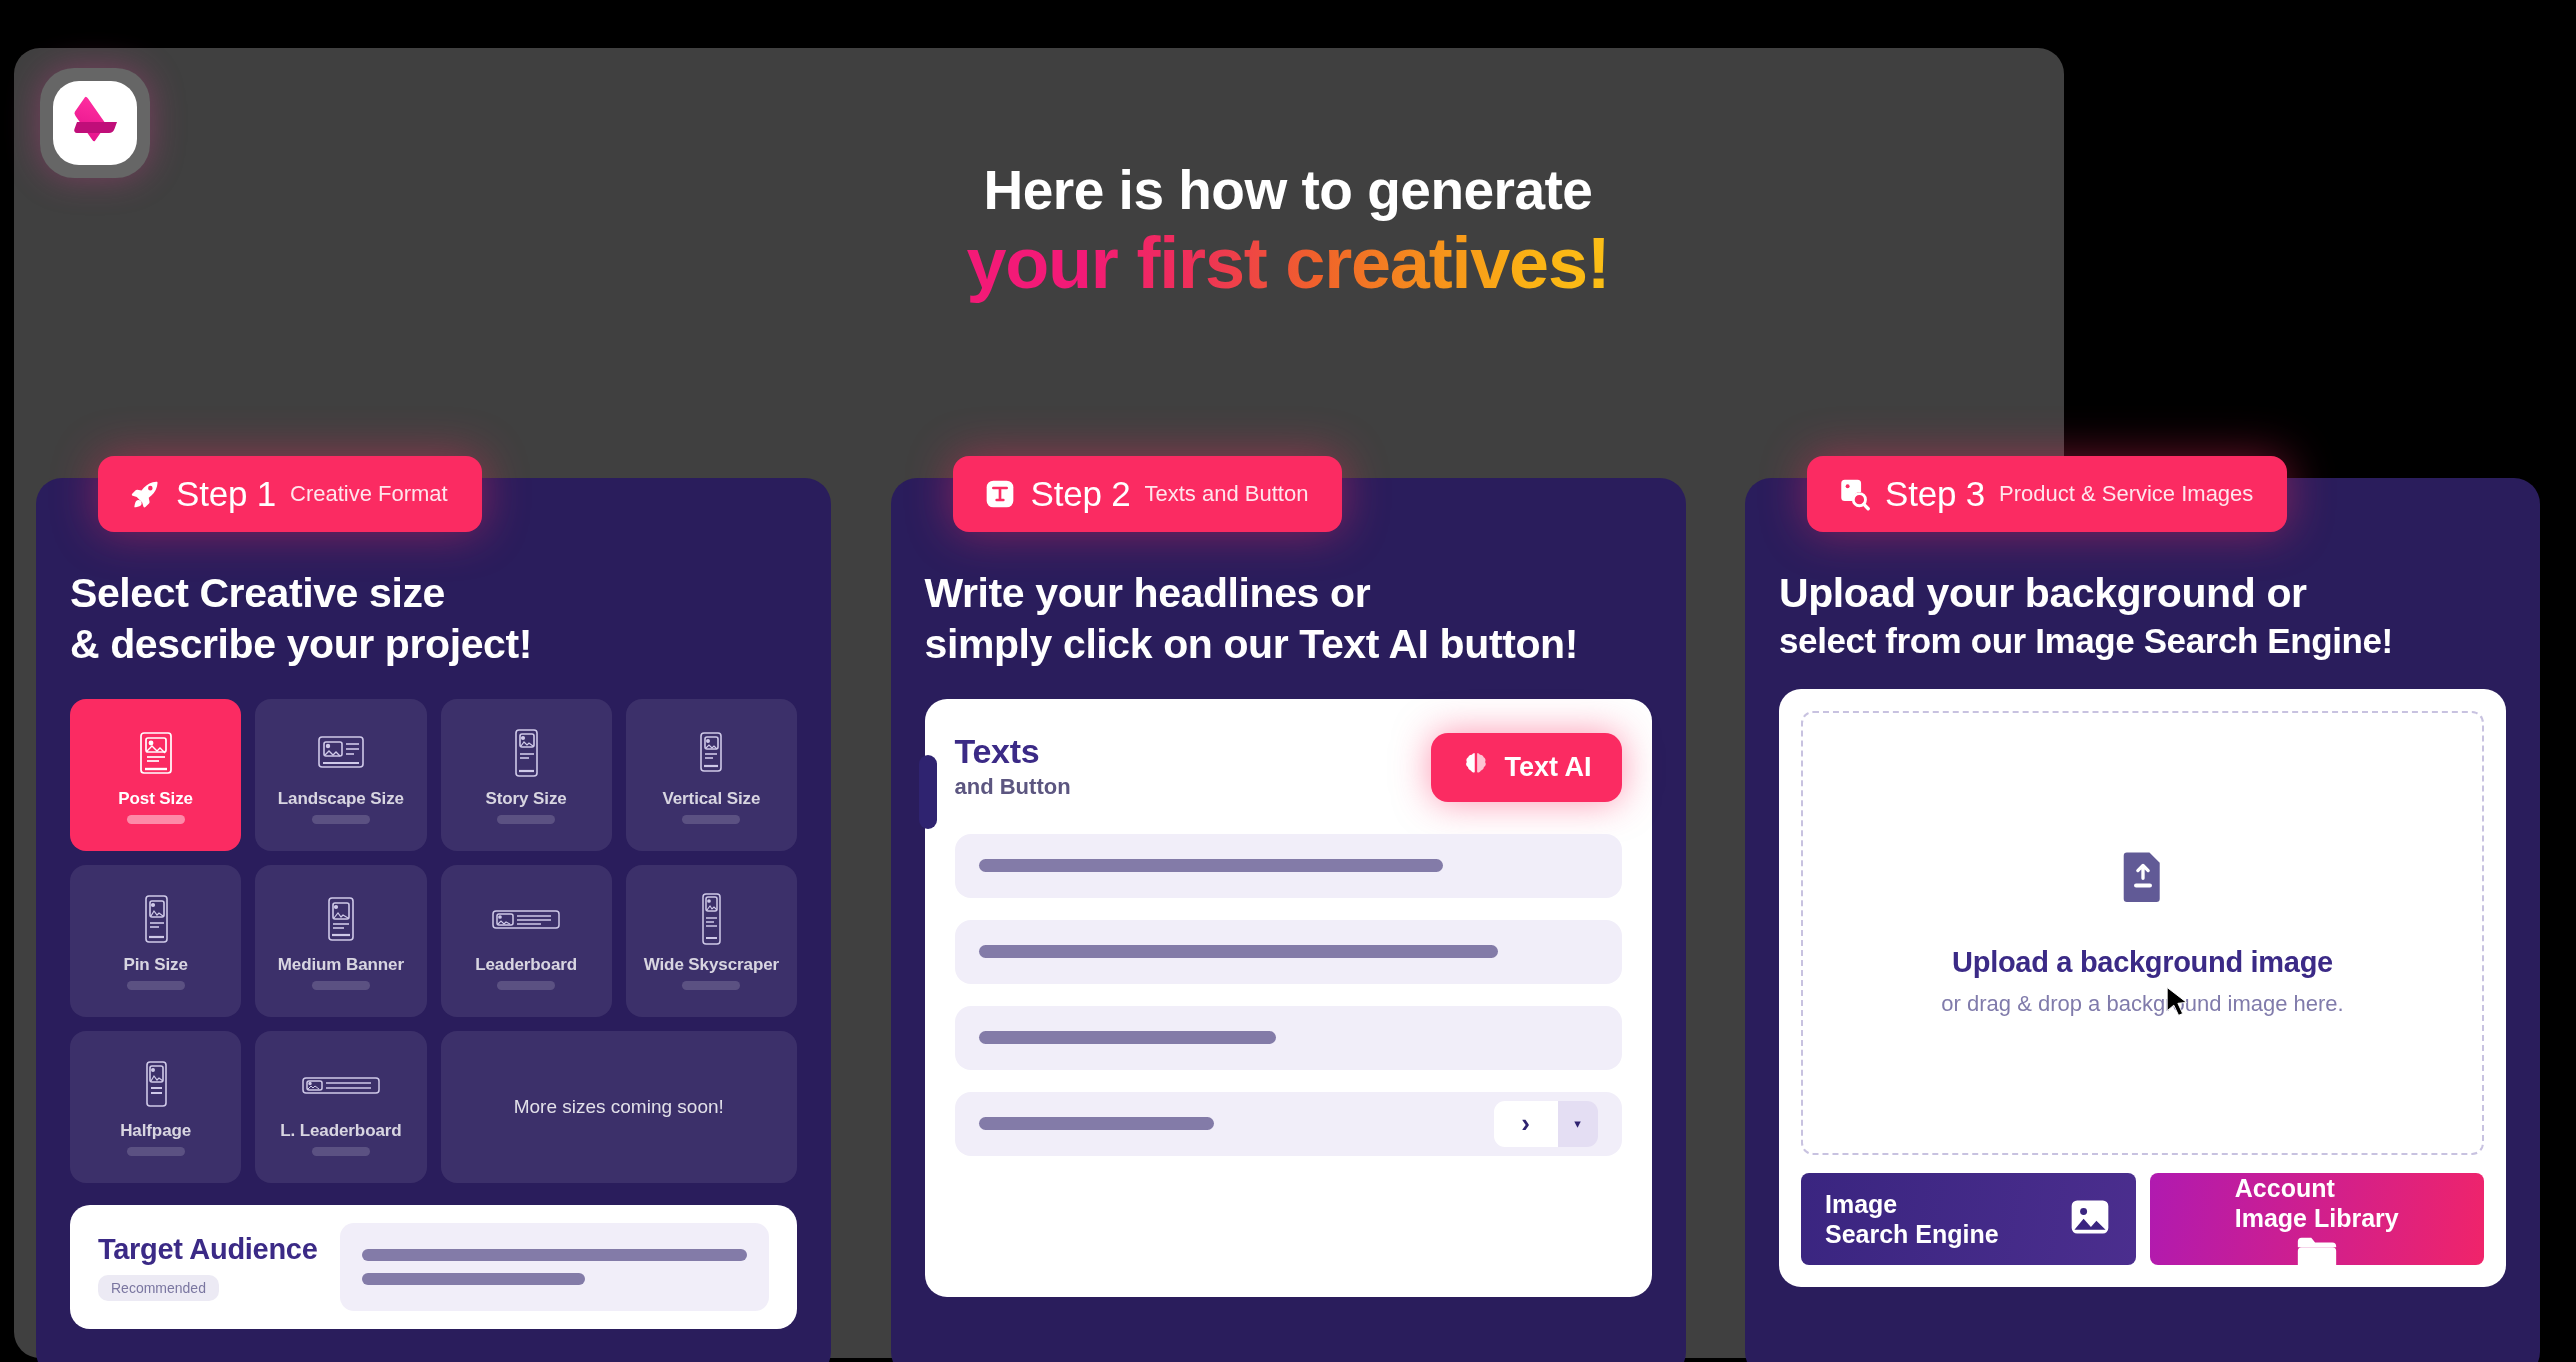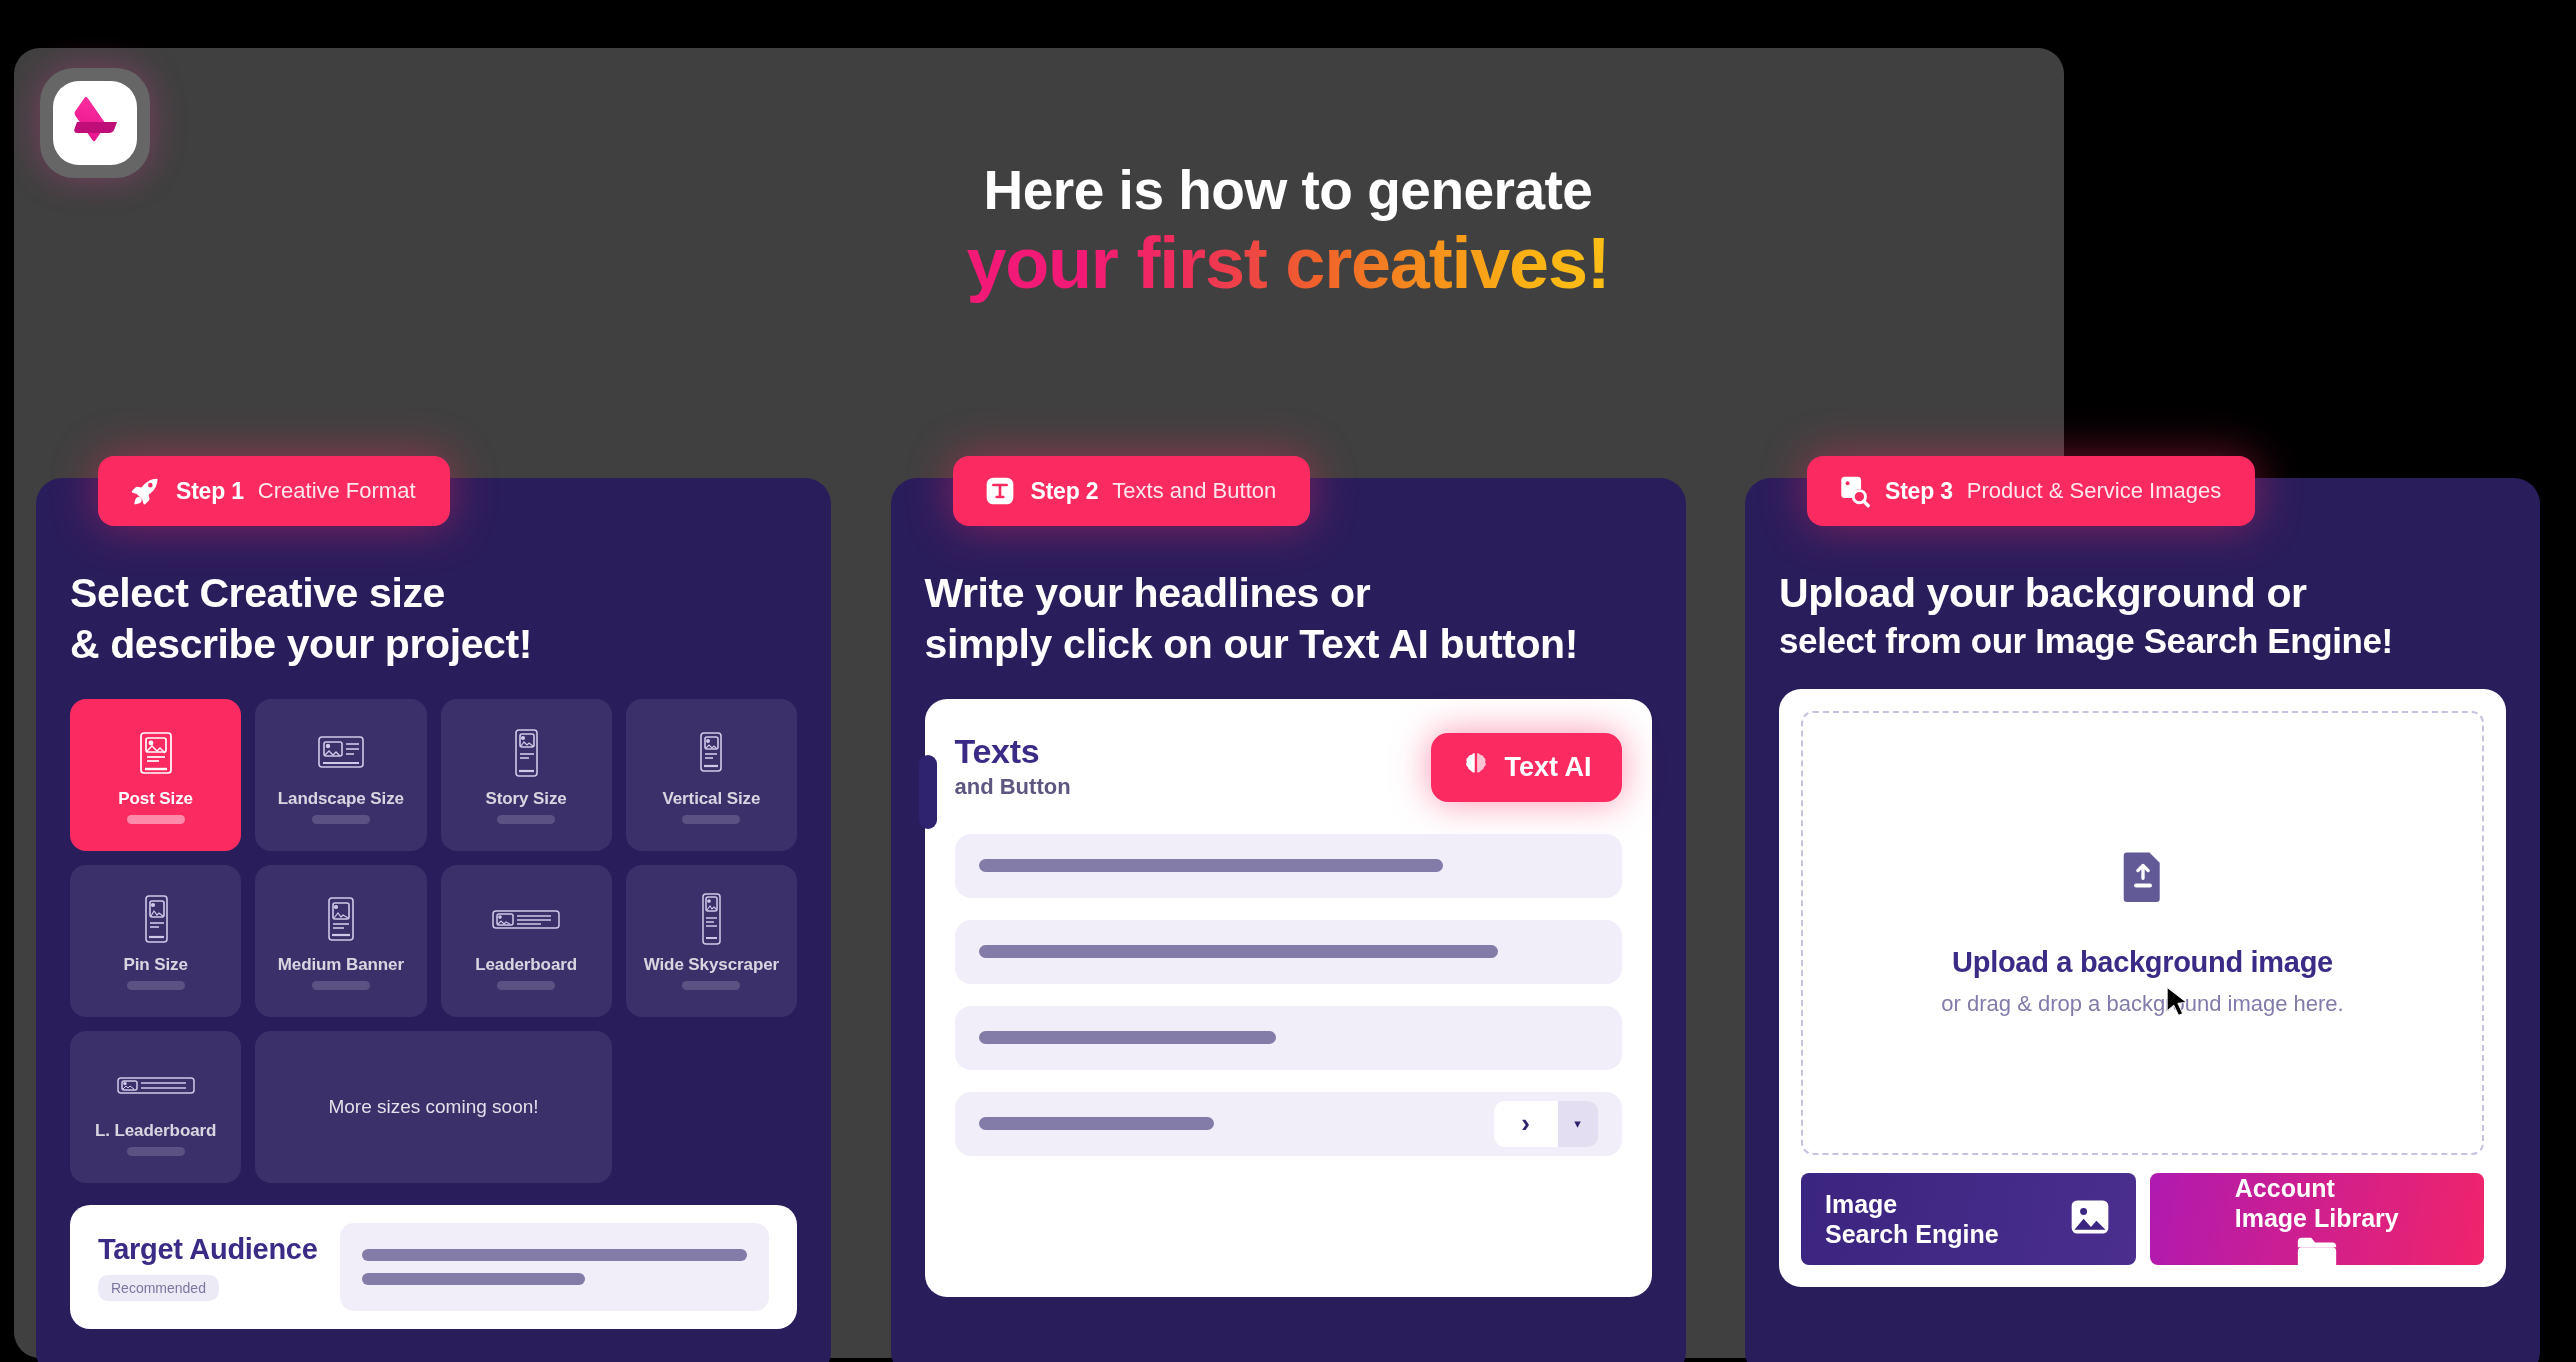--- a/index.html
+++ b/index.html
@@ -80,21 +80,21 @@
   .badge {
     position: absolute; left: 62px; top: 0;
     display: inline-flex; align-items: center; gap: 14px;
     background: #fb2b62;
     border-radius: 16px;
     padding: 18px 34px 18px 30px;
     z-index: 5;
     box-shadow: 0 0 46px rgba(251,43,98,0.45);
     white-space: nowrap;
   }
-  .badge .bnum { font-size: 23px; font-weight: 700; color: #ffffff; letter-spacing: -0.2px; }
+  .badge .bnum { font-size: 35px; font-weight: 400; color: #ffffff; letter-spacing: -0.2px; }
   .badge .bsub { font-size: 22px; font-weight: 400; color: rgba(255,255,255,0.88); }
   .badge .bicon { display: flex; align-items: center; justify-content: center; width: 34px; height: 34px; }
 
   .col-title { color: #ffffff; margin-top: 6px; }
   .col-title .t1 { font-size: 41px; font-weight: 700; line-height: 1.25; letter-spacing: -0.4px; }
   .col-title .t2 { font-size: 41px; font-weight: 700; line-height: 1.25; letter-spacing: -0.4px; }
   .col-title.small-2 .t2 { font-size: 35px; font-weight: 600; }
 
   
   .size-grid {
@@ -384,20 +384,34 @@
                 <line x1="8" y1="26" x2="19" y2="26"></line>
                   <line x1="8" y1="30" x2="16" y2="30"></line>
                   <line x1="8" y1="34" x2="19" y2="34"></line>
                 <line x1="8" y1="46" x2="19" y2="46" stroke-width="2"></line>
               </svg>
             </div>
             <div class="sc-lbl">Wide Skyscraper</div>
             <div class="sc-bar"></div>
           </div>
 
+          <div class="size-card">
+            <div class="sc-ico">
+              <svg width="30" height="52" viewBox="0 0 30 52" fill="none" stroke="#cfc9e8" stroke-width="1.6">
+                <rect x="6" y="2" width="19" height="44" rx="3"></rect>
+                <rect x="9" y="6" width="13" height="16" rx="2"></rect>
+                <circle cx="12" cy="10" r="1.2" fill="#cfc9e8"></circle>
+                <path d="M10 21l3-5 3 4 2-2 4 3" stroke-width="1.2"></path>
+                <line x1="10" y1="28" x2="21" y2="28" stroke-width="2"></line>
+                <line x1="10" y1="33" x2="21" y2="33" stroke-width="2"></line>
+              </svg>
+            </div>
+            <div class="sc-lbl">Halfpage</div>
+            <div class="sc-bar"></div>
+          </div>
 
           <div class="size-card">
             <div class="sc-ico">
               <svg width="80" height="22" viewBox="0 0 80 22" fill="none" stroke="#cfc9e8" stroke-width="1.5">
                 <rect x="2" y="3" width="76" height="15" rx="3"></rect>
                 <rect x="6" y="6" width="15" height="9" rx="2"></rect>
                 <circle cx="9" cy="8.5" r="1" fill="#cfc9e8"></circle>
                 <path d="M7 14l3-3 2 2 2-2 4 3" stroke-width="1"></path>
                 <line x1="25" y1="8" x2="70" y2="8"></line>
                   <line x1="25" y1="13" x2="70" y2="13"></line>

